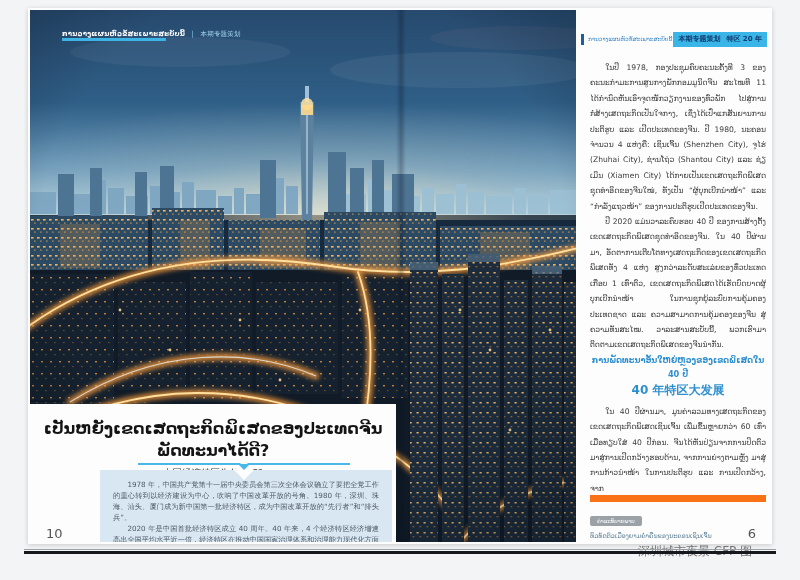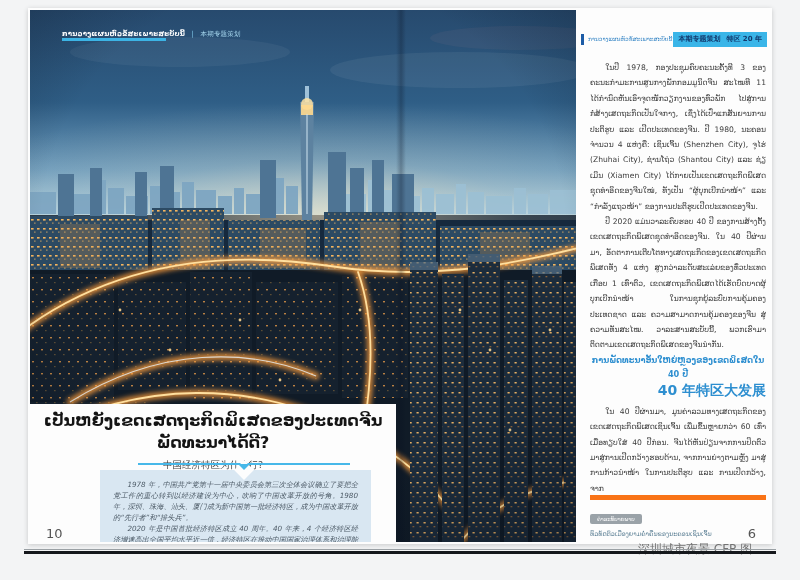--- a/index.html
+++ b/index.html
@@ -26,51 +26,51 @@
 
   
   .l-header { position:absolute; left:34px; top:22px; font-size:7px; color:#fff; letter-spacing:.2px; white-space:nowrap; }
   .l-header .lao { font-weight:bold; }
   .l-header .sep { color:#7fc6e8; margin:0 4px; }
   .l-header .zh  { color:#a8d9f0; font-size:6.5px; }
   .l-header-rule { position:absolute; left:34px; top:30px; width:104px; height:2.5px; background:#3cb4e5; }
 
   
   .title-area { position:absolute; left:2px; top:396px; width:366px; height:138px; background:#fdfdfd; }
-  .main-title { margin-top:6px; text-align:center; font-size:16px; font-weight:bold; color:#141414; line-height:22px; padding:0 8px; }
+  .main-title { margin-top:14px; text-align:center; font-size:16px; font-weight:bold; color:#141414; line-height:22px; padding:0 8px; }
   .sub-title  { margin-top:5px;  text-align:center; font-size:9.5px; color:#3c3c3c; }
   .title-rule { position:absolute; left:110px; top:455px; width:212px; height:2px; background:#47b8e9; z-index:1; }
   .notch      { position:absolute; left:209px; top:455px; width:14px; height:14px; background:#fdfdfd; transform:rotate(45deg); z-index:2; }
   .notch-tri  { position:absolute; left:210px; top:456px; width:0; height:0; z-index:3;
                 border-left:6px solid transparent; border-right:6px solid transparent; border-top:6px solid #47b8e9; }
   .intro-box  {
-    position:absolute; left:72px; top:462px; width:271px; height:72px; background:#d9e7f2; z-index:1;
-    padding:9px 13px; overflow:hidden;font-style:italic;
+    position:absolute; left:72px; top:462px; width:292px; height:72px; background:#d9e7f2; z-index:1;
+    padding:9px 13px; overflow:hidden;
   }
   .intro-box p { font-size:7.2px; line-height:11px; color:#4c5a66; text-align:justify; text-indent:2em; }
   .pagenum { position:absolute; bottom:3px; font-size:13px; color:#555; }
   .pagenum.left { left:18px; }
   .pagenum.right { right:16px; }
 
   
   .r-header { position:absolute; left:553px; top:24px; width:186px; height:14px; display:flex; align-items:center; }
   .r-header .vbar { width:3px; height:11px; background:#1d5ca6; flex:0 0 auto; }
   .r-header .lao  { font-size:5.8px; color:#3585c5; margin-left:4px; white-space:nowrap; overflow:hidden; }
   .r-badge {
     margin-left:auto; background:#3ab5e8; color:#123a6e; font-weight:bold; font-size:7px;
     padding:2.5px 5px; display:flex; gap:6px; white-space:nowrap; flex:0 0 auto;
   }
   .r-body {
     position:absolute; left:562px; top:52px; width:176px; height:432px; overflow:hidden;
     font-size:7.6px; line-height:15.4px; color:#3a3a3a; text-align:justify;
   }
   .r-body p { text-indent:2em; margin:0; }
   .r-body .h-lao { color:#2e8fd0; font-weight:bold; font-size:8.2px; text-indent:0; margin:0 0 2px; line-height:14px; text-align:center; }
-  .r-body .h-zh  { color:#2e8fd0; font-weight:bold; font-size:14px; text-indent:0; margin:0 0 7px;  line-height:14px; text-align:right; }
-  .r-caption { position:absolute; left:562px; top:487px; width:176px; border-top:5px solid #f97316; padding-top:6px; }
+  .r-body .h-zh  { color:#2e8fd0; font-weight:bold; font-size:12px; text-indent:0; margin:0 0 7px;  line-height:14px; text-align:center; }
+  .r-caption { position:absolute; left:562px; top:487px; width:176px; border-top:7px solid #f97316; padding-top:6px; }
   .cap-badge { display:inline-block; background:#9aa2a8; color:#fff; font-size:5.5px; padding:2px 7px; border-radius:2px; }
   .cap-lao { font-size:6.4px; color:#5b7f94; margin-top:5px; }
   .cap-zh  { font-size:12px; color:#737373; margin-top:3px;margin-left:48px; }
 </style>
 </head>
 <body>
 
 <div class="spread">
 
   <div class="photo">

